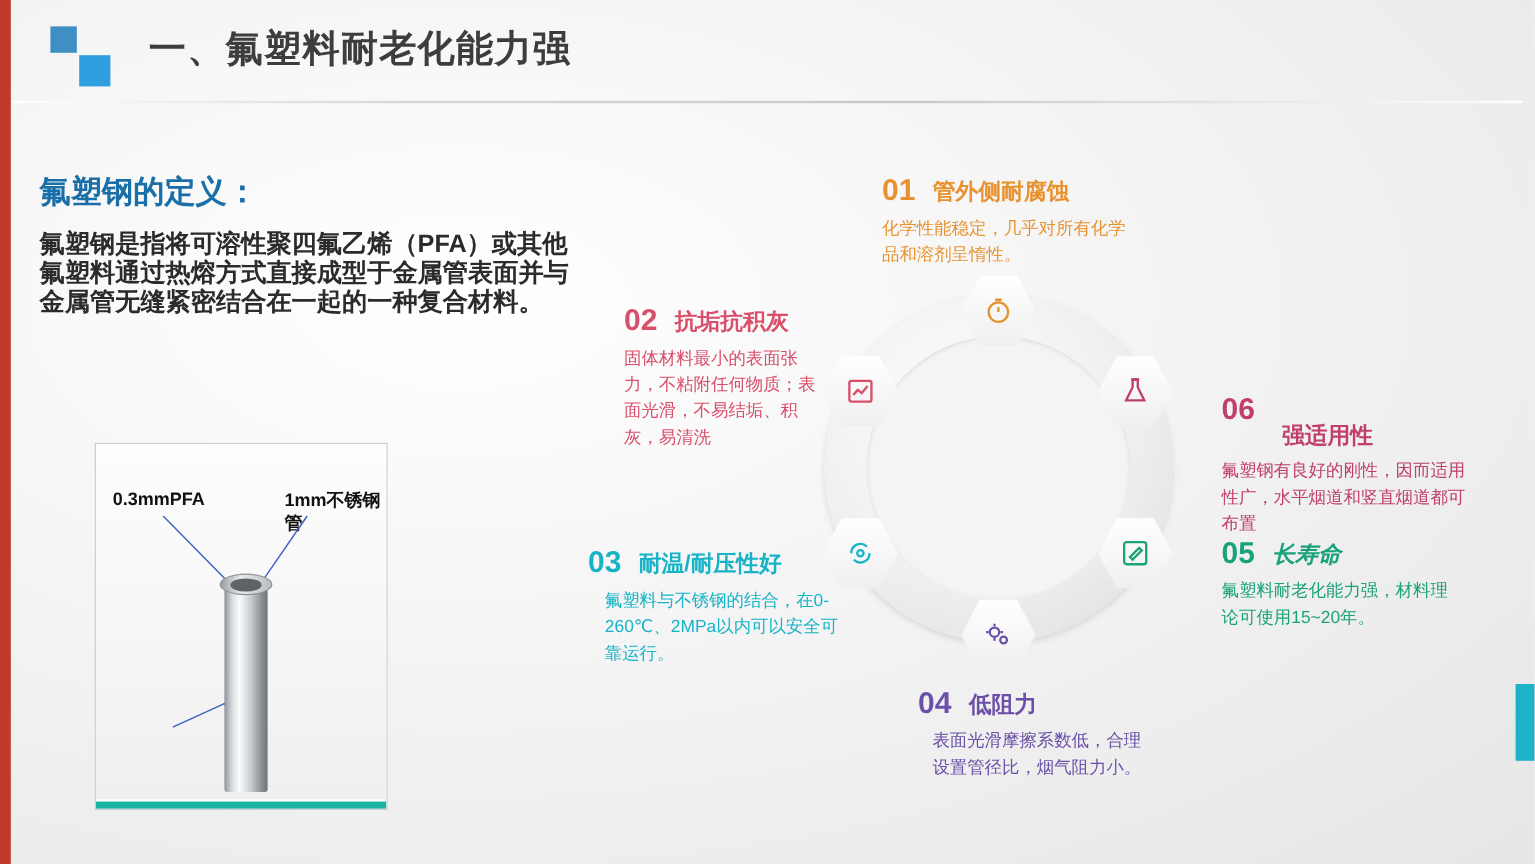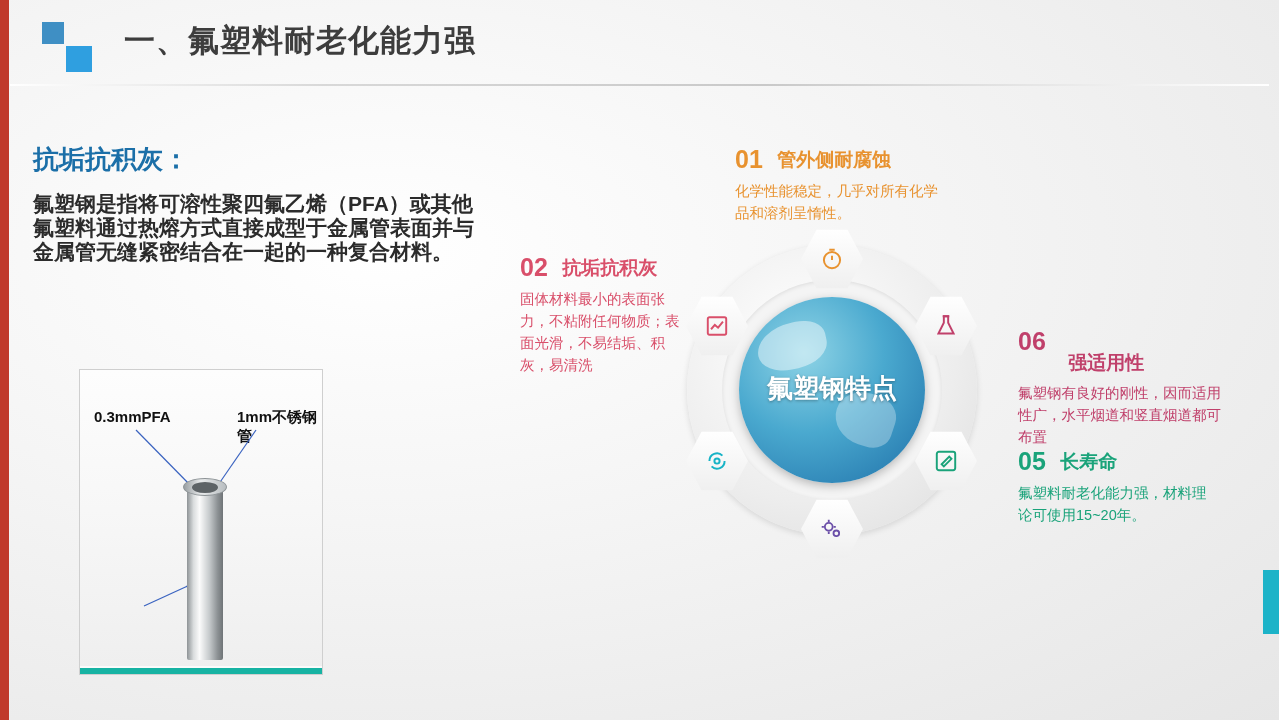--- a/index.html
+++ b/index.html
@@ -255,21 +255,21 @@
   <div class="left-bar"></div>
   <div class="right-accent"></div>
 
   <div class="header-squares">
     <div class="sq a"></div>
     <div class="sq b"></div>
   </div>
   <div class="header-title">一、氟塑料耐老化能力强</div>
   <div class="header-rule"></div>
 
-  <div class="def-title">抗垢抗积灰：</div>
+  <div class="def-title">氟塑钢的定义：</div>
   <div class="def-body">氟塑钢是指将可溶性聚四氟乙烯（PFA）或其他氟塑料通过热熔方式直接成型于金属管表面并与金属管无缝紧密结合在一起的一种复合材料。</div>
 
   <div class="photo-box">
     <div class="photo-inner">
       <div class="lbl-pfa">0.3mmPFA</div>
       <div class="lbl-steel">1mm不锈钢管</div>
       <svg width="242" height="296" style="position:absolute;left:0;top:0;">
         <line x1="56" y1="60" x2="113" y2="118" stroke="#3a63c0" stroke-width="1.2"></line>
         <line x1="176" y1="60" x2="136" y2="118" stroke="#3a63c0" stroke-width="1.2"></line>
         <line x1="64" y1="236" x2="112" y2="214" stroke="#3a63c0" stroke-width="1.2"></line>
@@ -281,23 +281,20 @@
       <div class="pipe-top"></div>
       <div class="pipe-hole"></div>
     </div>
     <div class="photo-bottom-line"></div>
   </div>
 
   <div class="diagram">
 
     <div class="ring-outer"></div>
     <div class="ring-inner-hole"></div>
-    <div class="globe">
-      <div class="globe-label">氟塑钢特点</div>
-    </div>
 
     <div class="hex" style="left:311px; top:118px;">
       <svg width="26" height="26" viewBox="0 0 24 24" fill="none" stroke="#e8922f" stroke-width="1.8">
         <circle cx="12" cy="13" r="7.5"></circle>
         <path d="M12 13 L12 9"></path>
         <path d="M9.5 3.5 h5"></path>
       </svg>
     </div>
     <div class="hex" style="left:196px; top:185px;">
       <svg width="26" height="26" viewBox="0 0 24 24" fill="none" stroke="#d94f6a" stroke-width="1.8">
@@ -337,25 +334,35 @@
       <span class="ttl" style="color:#e8922f;">管外侧耐腐蚀</span>
       <div class="desc" style="color:#e8922f; width:215px;">化学性能稳定，几乎对所有化学品和溶剂呈惰性。</div>
     </div>
 
     <div class="item" style="left:30px; top:143px; width:200px;">
       <span class="num" style="color:#d94f6a;">02</span>
       <span class="ttl" style="color:#d94f6a;">抗垢抗积灰</span>
       <div class="desc" style="color:#d94f6a; width:160px;">固体材料最小的表面张力，不粘附任何物质；表面光滑，不易结垢、积灰，易清洗</div>
     </div>
 
-
+    <div class="item" style="left:0px; top:345px; width:215px;">
+      <span class="num" style="color:#17b3c6;">03</span>
+      <span class="ttl" style="color:#17b3c6;">耐温/耐压性好</span>
+      <div class="desc" style="color:#17b3c6; width:200px; margin-left:14px;">氟塑料与不锈钢的结合，在0-260℃、2MPa以内可以安全可靠运行。</div>
+    </div>
+
+    <div class="item" style="left:275px; top:462px; width:215px;">
+      <span class="num" style="color:#6b4fa8;">04</span>
+      <span class="ttl" style="color:#6b4fa8;">低阻力</span>
+      <div class="desc" style="color:#6b4fa8; width:185px; margin-left:12px;">表面光滑摩擦系数低，合理设置管径比，烟气阻力小。</div>
+    </div>
 
     <div class="item" style="left:528px; top:337px; width:215px;">
       <span class="num" style="color:#1aa37a;">05</span>
-      <span class="ttl" style="color:#1aa37a;">长寿命</span>
+      <span class="ttl" style="color:#1aa37a;font-style:italic;">长寿命</span>
       <div class="desc" style="color:#1aa37a; width:195px;">氟塑料耐老化能力强，材料理论可使用15~20年。</div>
     </div>
 
     <div class="item" style="left:528px; top:196px; width:220px;">
       <span class="num" style="color:#c0406b;">06</span>
       <span class="ttl" style="color:#c0406b; margin-left:18px;margin-top:44px;">强适用性</span>
       <div class="desc" style="color:#c0406b; width:205px;">氟塑钢有良好的刚性，因而适用性广，水平烟道和竖直烟道都可布置</div>
     </div>
 
   </div>

